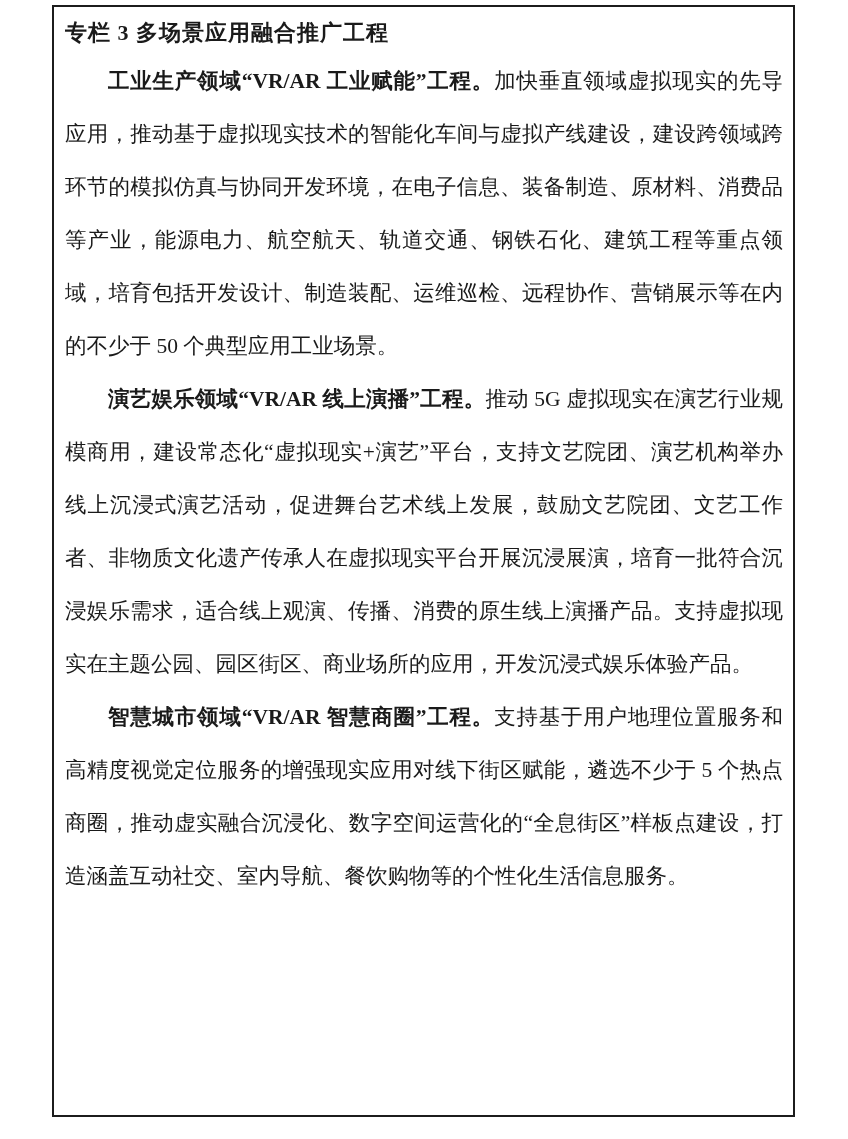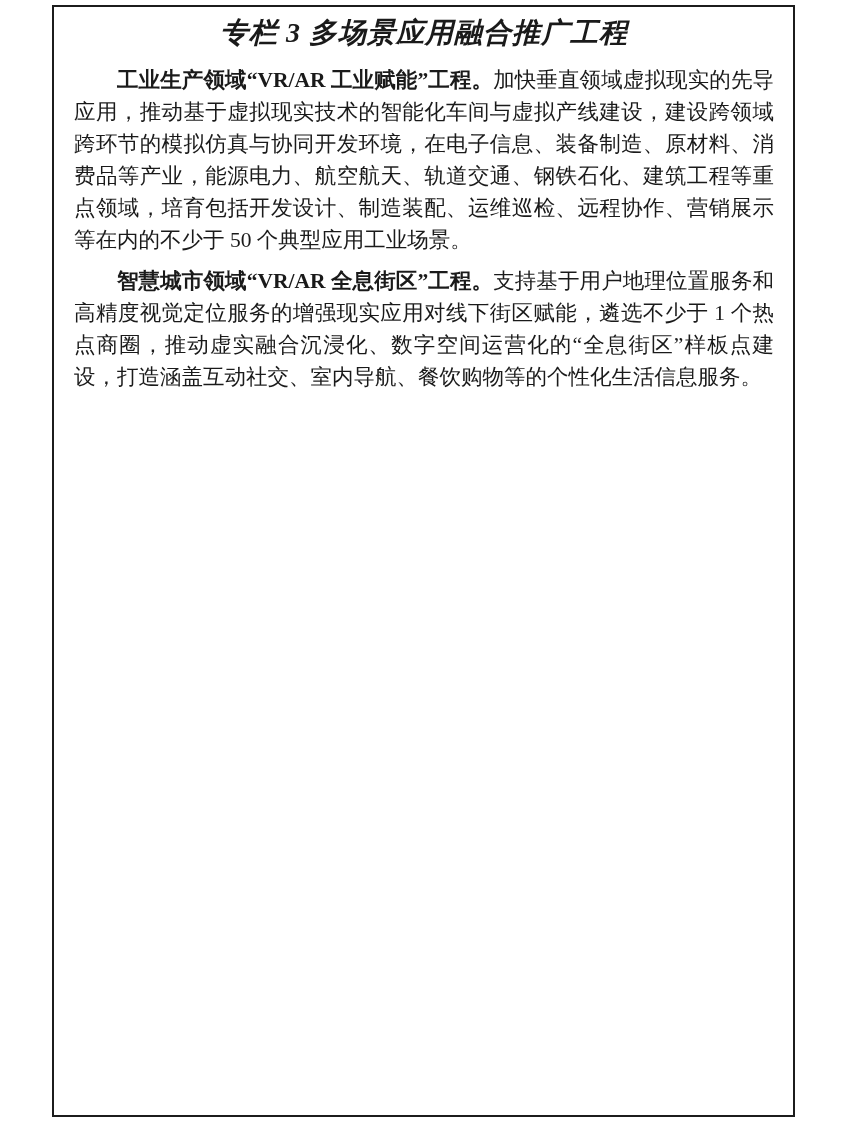--- a/index.html
+++ b/index.html
@@ -19,32 +19,30 @@
     left: 52px;
     top: 5px;
     width: 743px;
     height: 1112px;
     box-sizing: border-box;
     border: 2px solid #1c1c1c;
     background: #ffffff;
     padding: 3px 10px 0 11px;
   }
   .box-title {
-    font-size: 28px;
+    font-size: 22px;
     font-weight: bold;
-    text-align: center;
     line-height: 45px;
     color: #1a1a1a;
     letter-spacing: 1px;
-    font-style: italic;
   }
   .para {
-    margin: 9px;
+    margin: 0;
     font-size: 21.5px;
-    line-height: 32px;
+    line-height: 53px;
     color: #1a1a1a;
     text-indent: 2em;
     text-align: justify;
     text-justify: inter-character;
   }
   .para .lead {
     font-weight: bold;
   }
 </style>
 </head>
@@ -53,18 +51,21 @@
 <div class="callout-box">
 
   <div class="box-title">专栏 3 多场景应用融合推广工程</div>
 
   <p class="para">
     <span class="lead">工业生产领域“VR/AR 工业赋能”工程。</span><span class="body-text">加快垂直领域虚拟现实的先导应用，推动基于虚拟现实技术的智能化车间与虚拟产线建设，建设跨领域跨环节的模拟仿真与协同开发环境，在电子信息、装备制造、原材料、消费品等产业，能源电力、航空航天、轨道交通、钢铁石化、建筑工程等重点领域，培育包括开发设计、制造装配、运维巡检、远程协作、营销展示等在内的不少于 50 个典型应用工业场景。</span>
   </p>
 
 
 
+  <p class="para">
+    <span class="lead">演艺娱乐领域“VR/AR 线上演播”工程。</span><span class="body-text">推动 5G 虚拟现实在演艺行业规模商用，建设常态化“虚拟现实+演艺”平台，支持文艺院团、演艺机构举办线上沉浸式演艺活动，促进舞台艺术线上发展，鼓励文艺院团、文艺工作者、非物质文化遗产传承人在虚拟现实平台开展沉浸展演，培育一批符合沉浸娱乐需求，适合线上观演、传播、消费的原生线上演播产品。支持虚拟现实在主题公园、园区街区、商业场所的应用，开发沉浸式娱乐体验产品。</span>
+  </p>
 
   <p class="para">
-    <span class="lead">智慧城市领域“VR/AR 全息街区”工程。</span><span class="body-text">支持基于用户地理位置服务和高精度视觉定位服务的增强现实应用对线下街区赋能，遴选不少于 1 个热点商圈，推动虚实融合沉浸化、数字空间运营化的“全息街区”样板点建设，打造涵盖互动社交、室内导航、餐饮购物等的个性化生活信息服务。</span>
+    <span class="lead">智慧城市领域“VR/AR 智慧商圈”工程。</span><span class="body-text">支持基于用户地理位置服务和高精度视觉定位服务的增强现实应用对线下街区赋能，遴选不少于 5 个热点商圈，推动虚实融合沉浸化、数字空间运营化的“全息街区”样板点建设，打造涵盖互动社交、室内导航、餐饮购物等的个性化生活信息服务。</span>
   </p>
 
 </div>
 
 </body></html>

